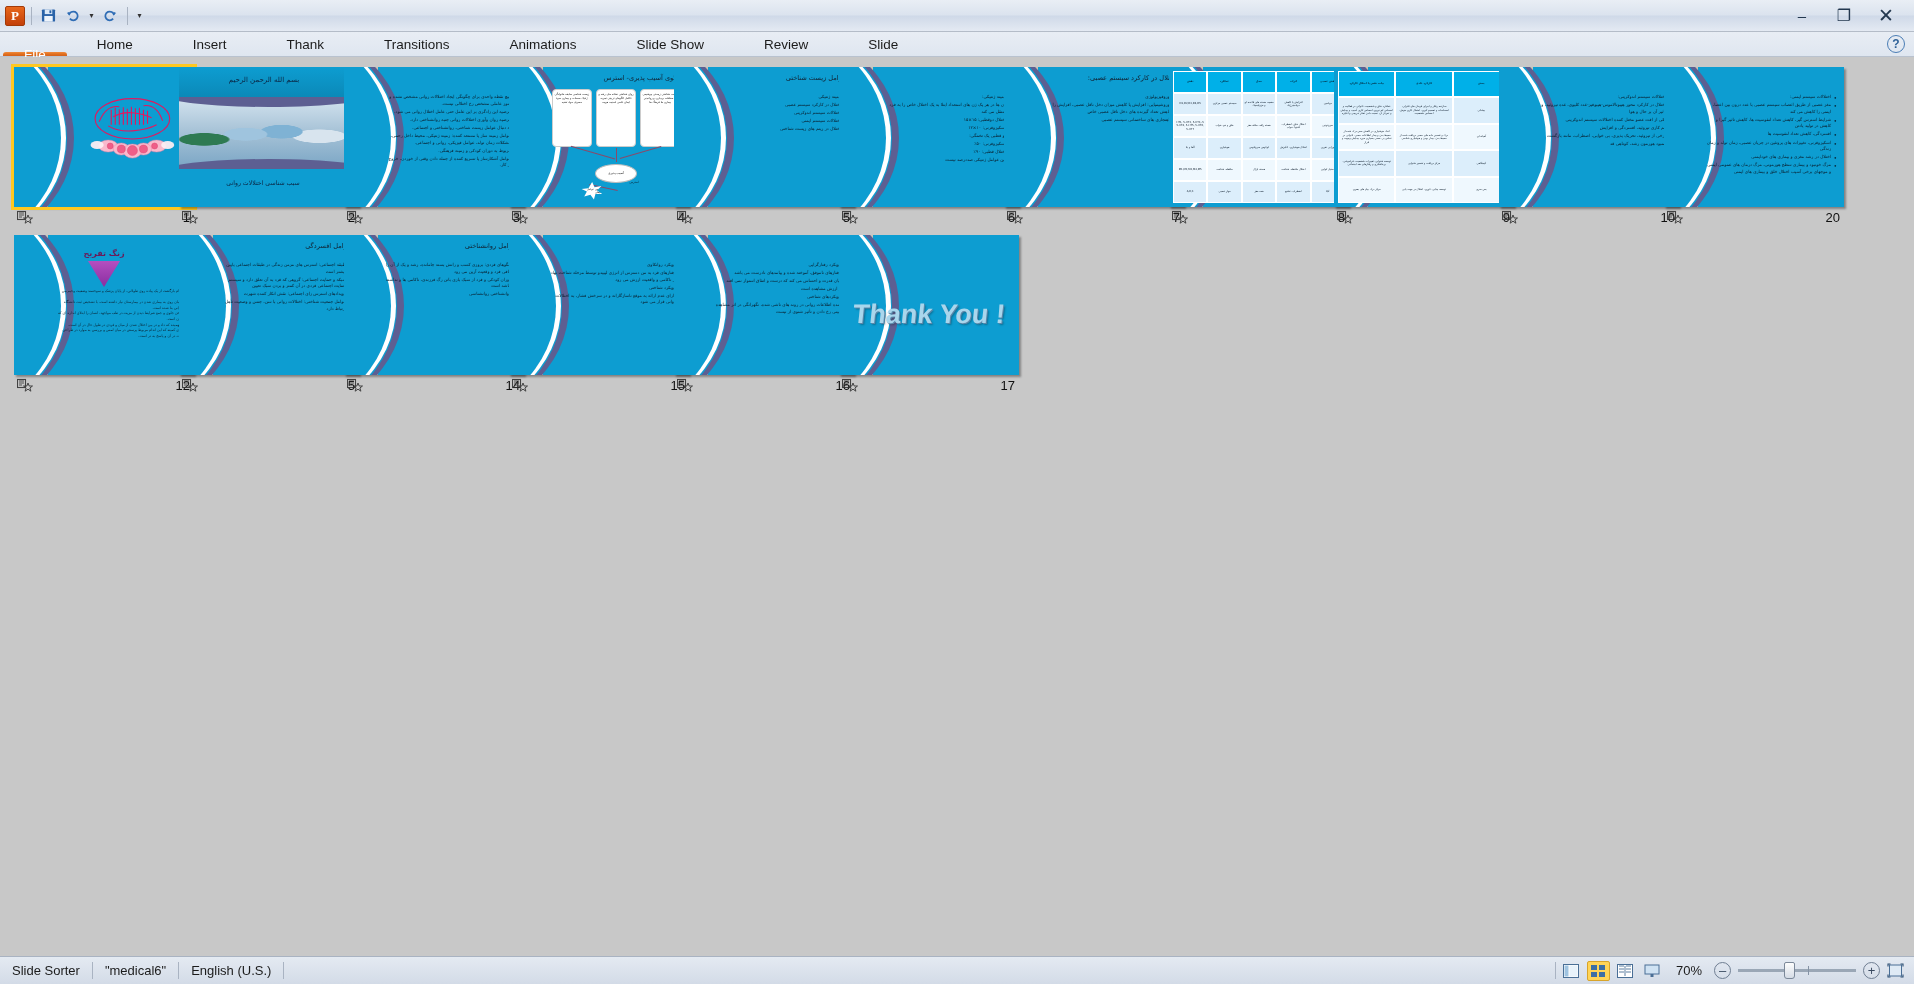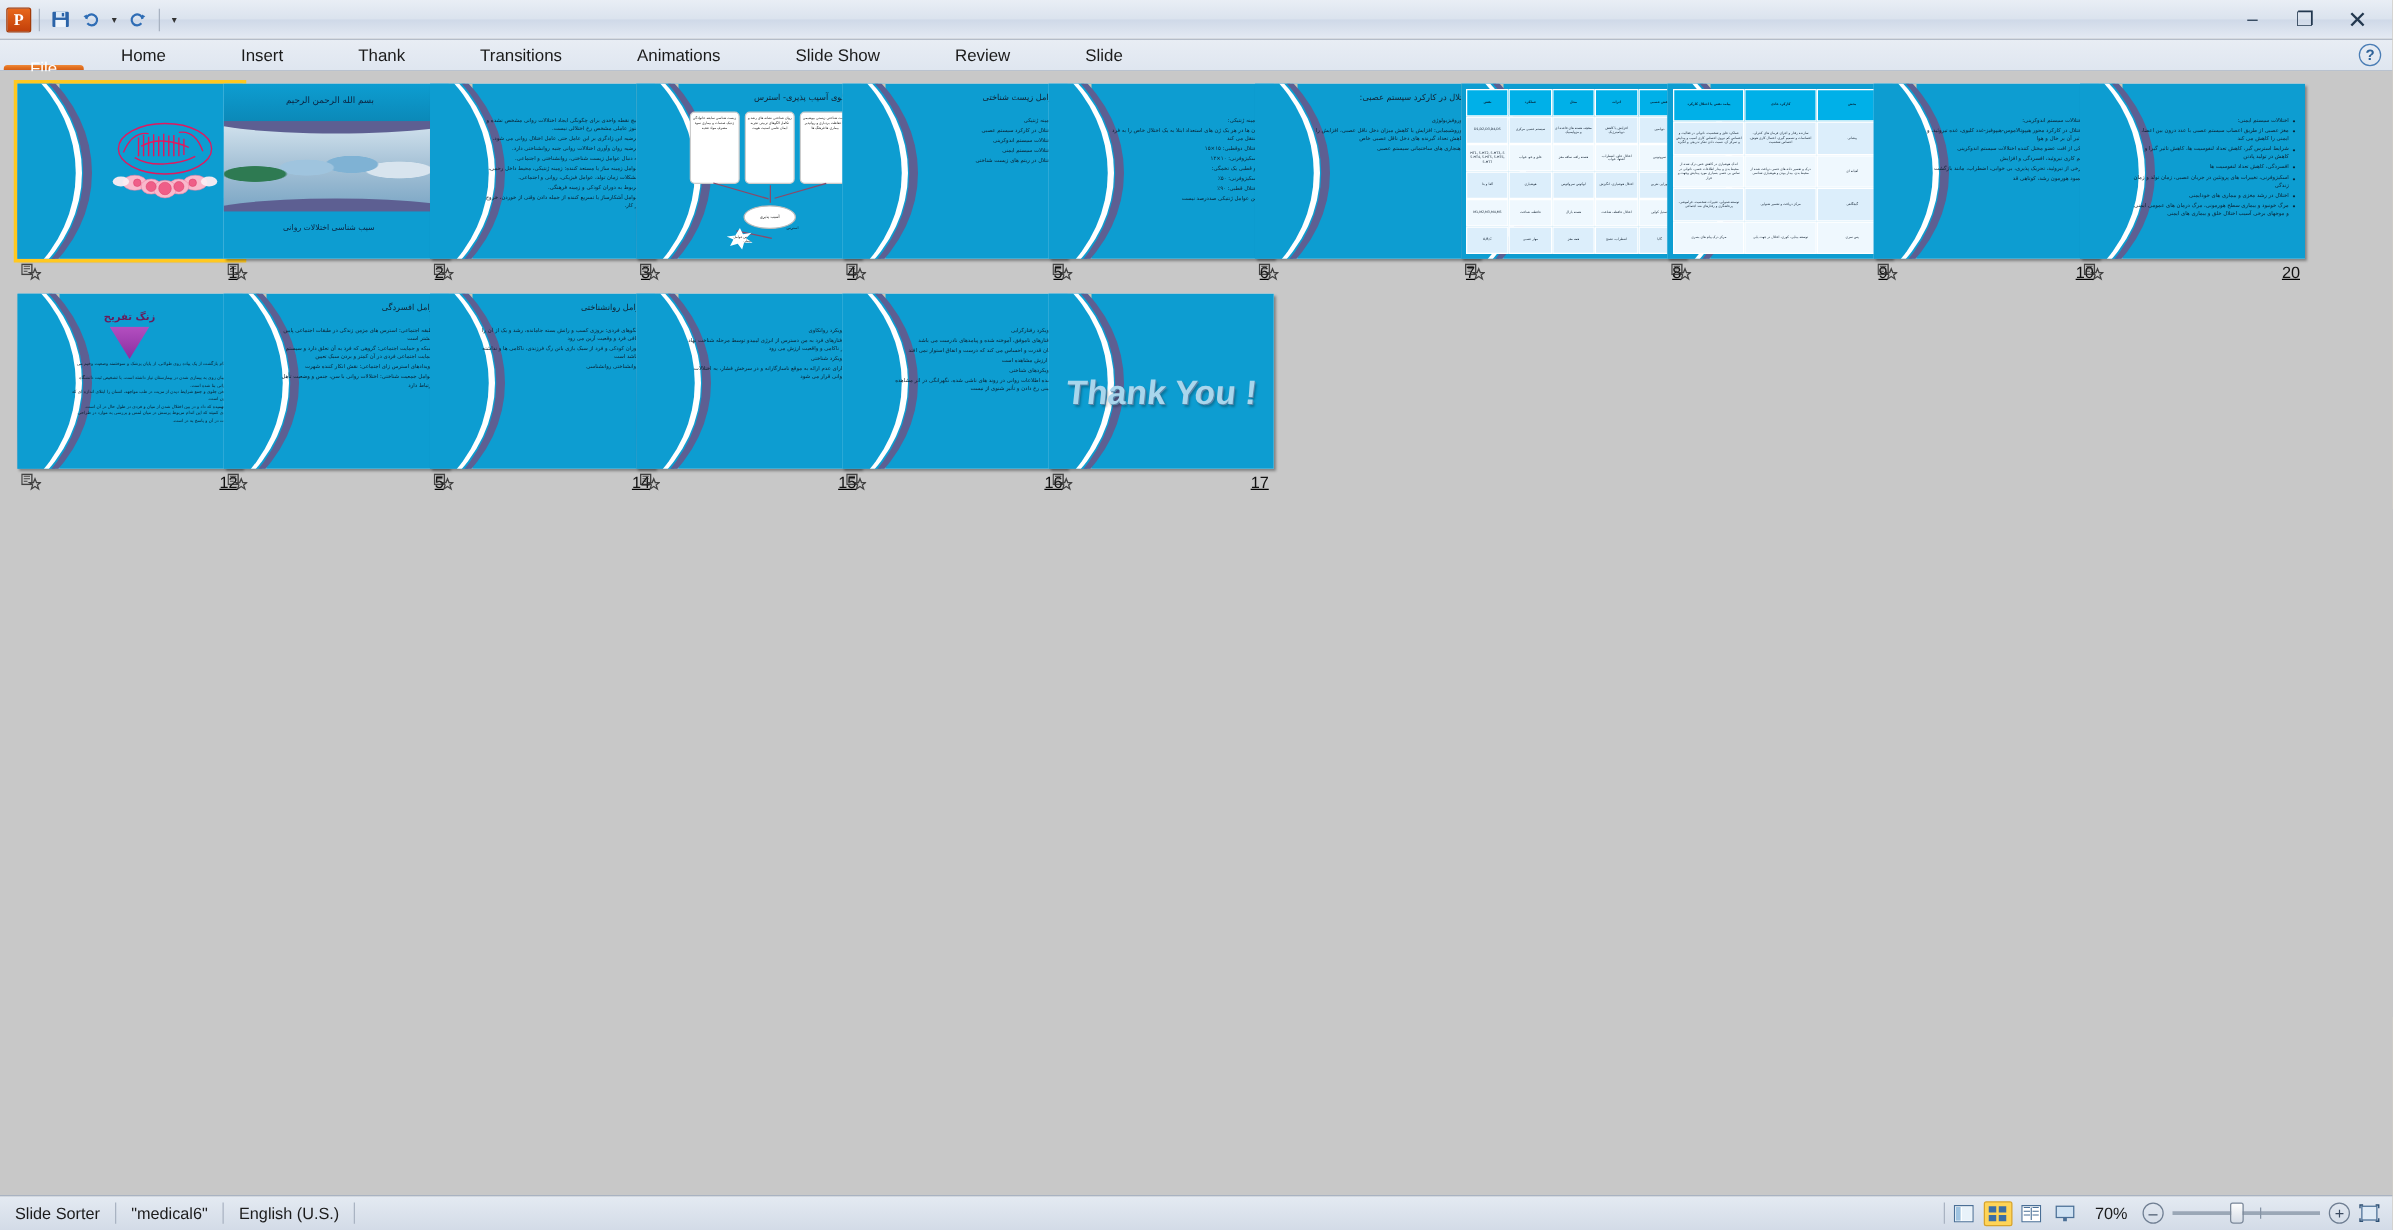--- a/index.html
+++ b/index.html
@@ -84,21 +84,21 @@
   .workarea {
     flex: 1 1 auto; background: #c8c8c8;
     position: relative; overflow: hidden;
     padding: 10px 0 0 0;
   }
   .grid {
     display: flex; flex-wrap: wrap;
     align-content: flex-start;
     padding-left: 14px;
   }
-  .cell { width: 165px; margin-bottom: 8px; text-decoration: underline; }
+  .cell { width: 165px; margin-bottom: 8px; }
   .thumb-wrap {
     width: 180px; height: 140px; position: relative;
     background: #fff;
     box-shadow: 1.5px 1.5px 2px rgba(0,0,0,.35);
   }
   .cell.selected .thumb-wrap {
     outline: 3px solid #ffc820;
     outline-offset: 0px;
     box-shadow: 1.5px 1.5px 2px rgba(0,0,0,.35);
   }

